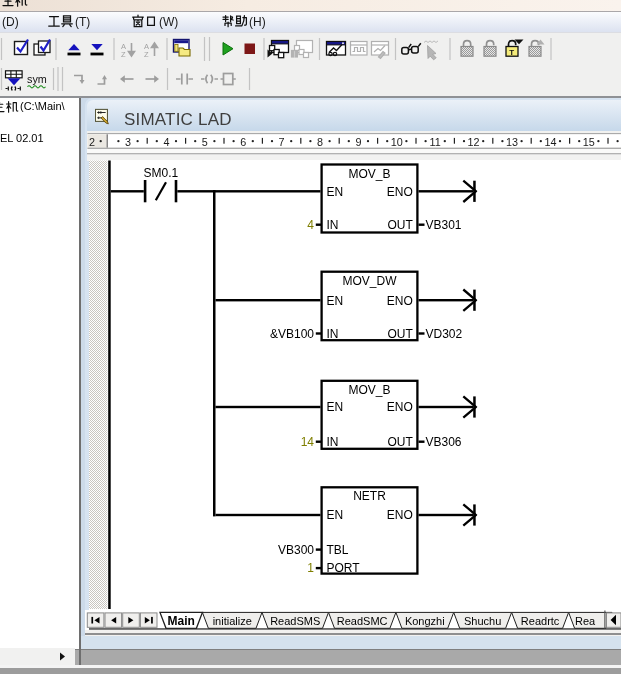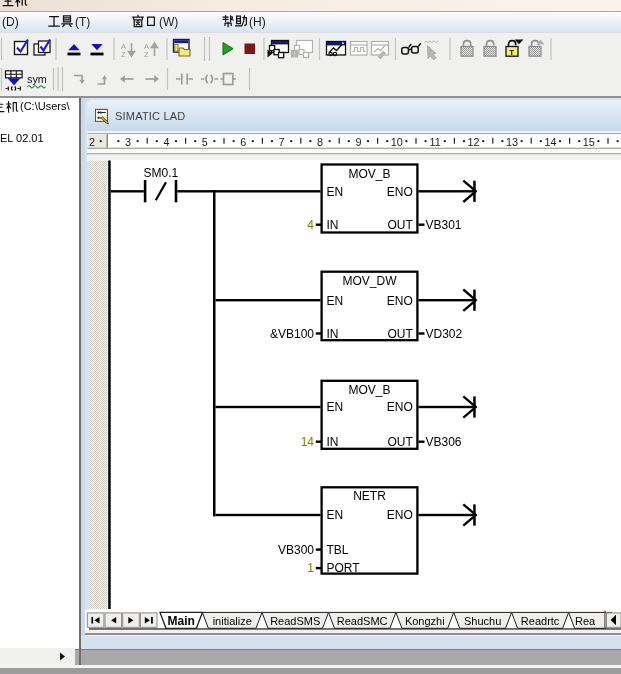--- a/index.html
+++ b/index.html
@@ -9,21 +9,21 @@
 #toolbar{left:0;top:32px;width:621px;height:64px;background:#f0f0ef;border-top:1px solid #dcdde2}
 #tbline{left:0;top:96px;width:621px;height:2px;background:#8f9195}
 #mdi{left:0;top:98px;width:621px;height:551px;background:#ccdae9}
 #leftpanel{left:0;top:98px;width:79px;height:551px;background:#fff}
 #lp1{left:20px;top:100px;width:60px;height:14px;font-size:11px;color:#000;white-space:nowrap;overflow:hidden}
 #lp2{left:-8px;top:132px;width:90px;height:14px;font-size:11px;color:#000;white-space:nowrap}
 #lpsb{left:0;top:648px;width:75px;height:17px;background:#f1f1f0;z-index:5}
 #splitter{left:79px;top:98px;width:2px;height:567px;background:#6e6e6e;z-index:6}
 #ladwin{left:85px;top:98px;width:536px;height:538px;background:#d6e3f1;border-radius:7px 0 0 0}
 #ladtitle{left:87px;top:100px;width:534px;height:31px;background:linear-gradient(#ebf1f8,#c6d8ea);border-radius:6px 0 0 0}
-#ladtext{left:115px;top:110px;font-size:11px;color:#3f3f3f;letter-spacing:0.2px}
+#ladtext{left:124px;top:110px;font-size:17px;color:#3f3f3f;letter-spacing:0.2px}
 #rulerwrap{left:87px;top:131px;width:534px;height:30px;background:#f1f1ef}
 #canvas{left:89px;top:160px;width:532px;height:450px;background:#fff}
 #tabwrap{left:85px;top:610px;width:536px;height:20px;background:#fff}
 #winbot{left:85px;top:630px;width:536px;height:6px;background:#f2f1ef}
 #winbotline{left:85px;top:633px;width:536px;height:2px;background:#8f8f8f}
 #bluebot{left:80px;top:636px;width:541px;height:13px;background:#d5e2ee}
 #grayline1{left:0;top:649px;width:621px;height:1px;background:#7f7f7f}
 #gray1{left:0;top:650px;width:621px;height:15px;background:#a9a9a9}
 #whiteline{left:0;top:665px;width:621px;height:3px;background:#f4f4f4}
 #gray2{left:0;top:668px;width:621px;height:6px;background:#9c9c9c}
@@ -192,21 +192,21 @@
       <polygon points="154.2,75.3 154.2,82.7 159,79" fill="#9d9d9d" stroke="none"></polygon>
 <path d="M176,79 h4.5 M181.8,73.5 v11 M187.2,73.5 v11 M188.5,79 h4.5"></path>
 <path d="M201,79 h3.5 M207.5,74.8 q-3.2,4.2 0,8.4 M210.8,74.8 q3.2,4.2 0,8.4 M214.5,79 h3.5"></path>
 <path d="M220.5,79 h3 M232.8,79 h3"></path>
 <rect x="223.5" y="73.5" width="9.3" height="11"></rect>
 </g>
 </svg>
 <div class="a" id="tbline"></div>
 <div class="a" id="mdi"></div>
 <div class="a" id="leftpanel"></div>
-<div class="a" id="lp1">(C:\Users\</div>
+<div class="a" id="lp1">(C:\Main\</div>
 <svg class="a" style="left:0;top:98px;width:20px;height:18px" viewBox="0 0 20 18" fill="none" stroke="#141414" stroke-width="1.15" stroke-linecap="round">
 <use href="#g_zhu" x="-7" y="3"></use>
     <use href="#g_ji" x="6" y="3"></use>
 </svg>
 <div class="a" id="lp2">REL 02.01</div>
 <div class="a" id="lpsb"><svg width="75" height="17" viewBox="0 0 75 17">
       <polygon points="60,4.4 60,12.6 65,8.5" fill="#111"></polygon>
     </svg></div>
 <div class="a" id="splitter"></div>
 <div class="a" id="ladwin"></div>

